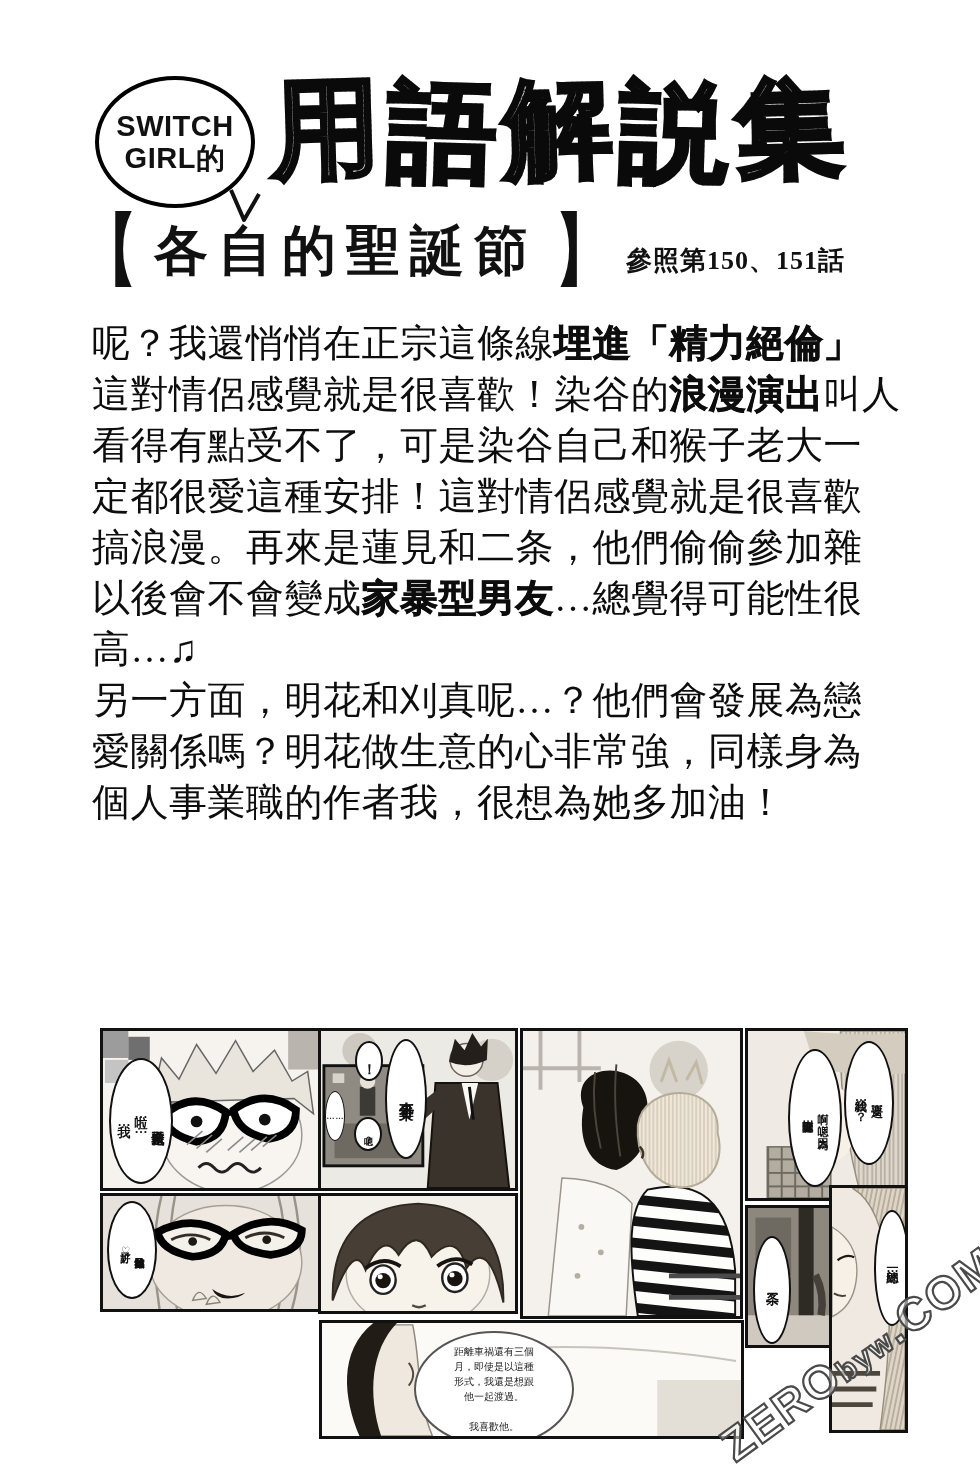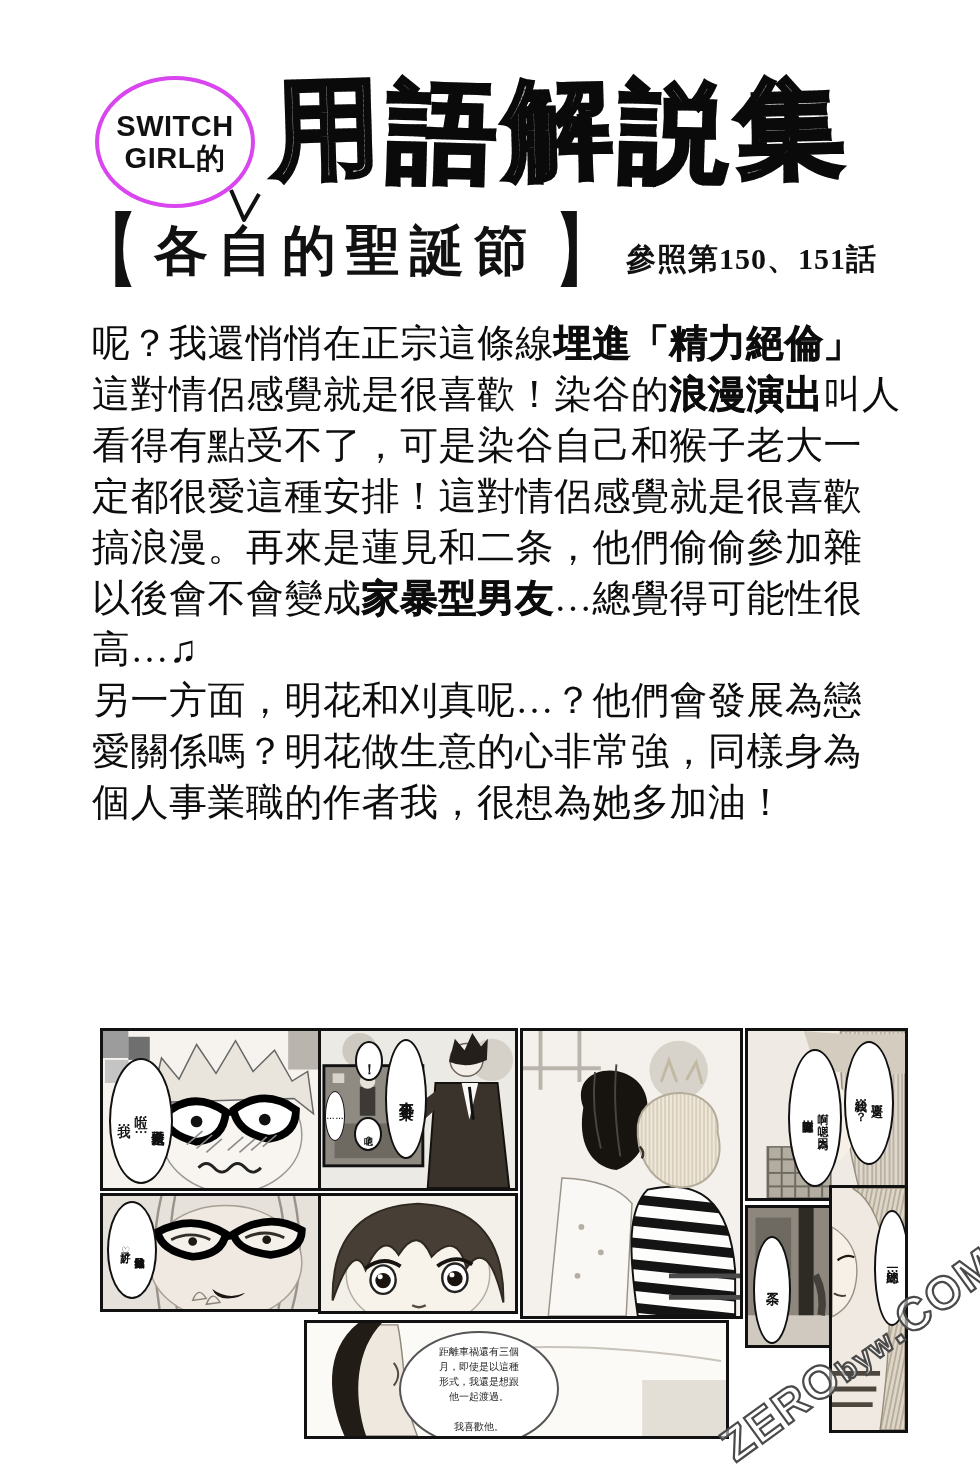--- a/index.html
+++ b/index.html
@@ -1,36 +1,36 @@
 <!DOCTYPE html>
 <html><head>
 <meta charset="utf-8">
 <style>
   html,body{margin:0;padding:0;background:#e9e9e9;}
   #page{position:relative;width:980px;height:1471px;background:#ffffff;overflow:hidden;
         font-family:"Liberation Serif","DejaVu Serif",serif;color:#111;}
   
-  #badge{position:absolute;left:95px;top:76px;width:152px;height:124px;border:4px solid #d946ef;
+  #badge{position:absolute;left:95px;top:76px;width:152px;height:124px;border:4px solid #000000;
          border-radius:50%;display:flex;align-items:center;justify-content:center;text-align:center;
          font-family:"Liberation Sans","DejaVu Sans",sans-serif;font-weight:700;font-size:29px;
          line-height:1.12;white-space:pre-line;letter-spacing:.5px;background:#fff;z-index:3;}
   #badge-tail{position:absolute;left:228px;top:188px;z-index:4;}
   #title{position:absolute;left:272px;top:52px;width:640px;height:160px;z-index:2;
          font-family:"Liberation Sans","DejaVu Sans",sans-serif;font-weight:900;font-size:108px;
          letter-spacing:8px;display:flex;align-items:center;}
   #title .tch{display:inline-block;
         color:#a9a9a9;
         background-image:repeating-radial-gradient(circle at 2px 2px,#5f5f5f 0 1.1px,#cfcfcf 1.2px 2.6px);
         background-size:5px 5px;-webkit-background-clip:text;background-clip:text;
         -webkit-text-fill-color:transparent;-webkit-text-stroke:4px #0a0a0a;}
   #heading{position:absolute;left:70px;top:200px;width:860px;height:92px;display:flex;
            align-items:flex-end;font-family:"Liberation Sans","DejaVu Sans",sans-serif;}
   .hbracket{font-weight:900;font-size:78px;line-height:84px;transform:scaleX(.72);}
   #heading-title{font-weight:900;font-size:54px;line-height:84px;letter-spacing:10px;padding:0 6px;}
-  #heading-ref{font-family:"Liberation Serif","DejaVu Serif",serif;font-weight:700;font-size:30px;
+  #heading-ref{font-family:"Liberation Serif","DejaVu Serif",serif;font-weight:700;font-size:26px;
                line-height:1;padding:0 0 18px 4px;letter-spacing:1px;margin-top:32px;}
   
   #body-text{position:absolute;left:92px;top:318px;width:820px;font-size:38px;line-height:51px;
              letter-spacing:.5px;color:#0d0d0d;}
   #body-text .b{font-weight:900;margin-top:16px;-webkit-text-stroke:.7px #0d0d0d;}
   
   .panel{position:absolute;border:3px solid #111;background:#f4f1ec;overflow:hidden;box-sizing:border-box;}
   .panel svg{display:block;width:100%;height:100%;}
   .vb{position:absolute;background:#fff;border:2.5px solid #111;border-radius:50%;
       display:flex;align-items:center;justify-content:center;
@@ -211,21 +211,21 @@
         <ellipse cx="138" cy="86" rx="13" ry="15" fill="#fff" stroke="#222" stroke-width="2.5"></ellipse>
         <circle cx="64" cy="89" r="8" fill="#1a1410"></circle>
           <circle cx="138" cy="87" r="8" fill="#1a1410"></circle>
         <circle cx="61" cy="85" r="2.6" fill="#fff"></circle>
           <circle cx="135" cy="83" r="2.6" fill="#fff"></circle>
       </g>
       <path d="M94,115 q7,4 14,0" fill="none" stroke="#54493c" stroke-width="2.5"></path>
     </svg>
   </div>
 
-  <div class="panel" style="left:304px;top:1320px;width:425px;height:119px;">
+  <div class="panel" style="left:319px;top:1320px;width:425px;height:119px;">
     <svg viewBox="0 0 425 119" preserveAspectRatio="none">
       <rect x="0" y="0" width="425" height="119" fill="#fbfaf7"></rect>
       <path d="M120,34 Q260,14 420,40" fill="none" stroke="#c9c4bb" stroke-width="2"></path>
       <path d="M58,2 C24,24 20,70 40,119 L112,119 C96,80 100,40 92,2 Z" fill="#efe8df" stroke="#8f887d" stroke-width="1.5"></path>
       <path d="M52,0 C16,30 22,80 38,119 L60,119 C46,74 50,28 76,0 Z" fill="#221c17"></path>
       <path d="M88,42 q9,12 0,24" fill="none" stroke="#55493c" stroke-width="2"></path>
       <rect x="340" y="60" width="85" height="59" fill="#e4dfd6"></rect>
     </svg>
     <div class="rb" style="left:92px;top:8px;width:140px;height:104px;padding:4px 8px;">距離車禍還有三個
 月，即使是以這種

